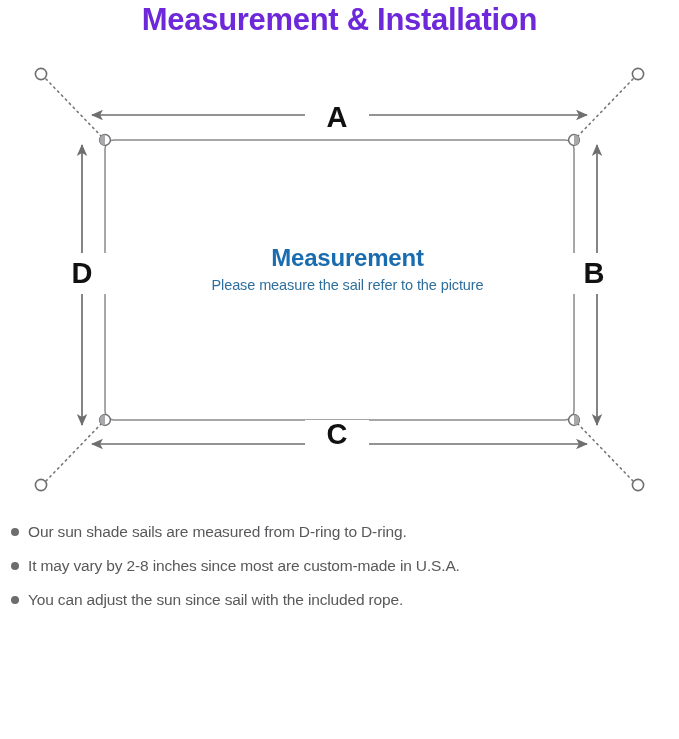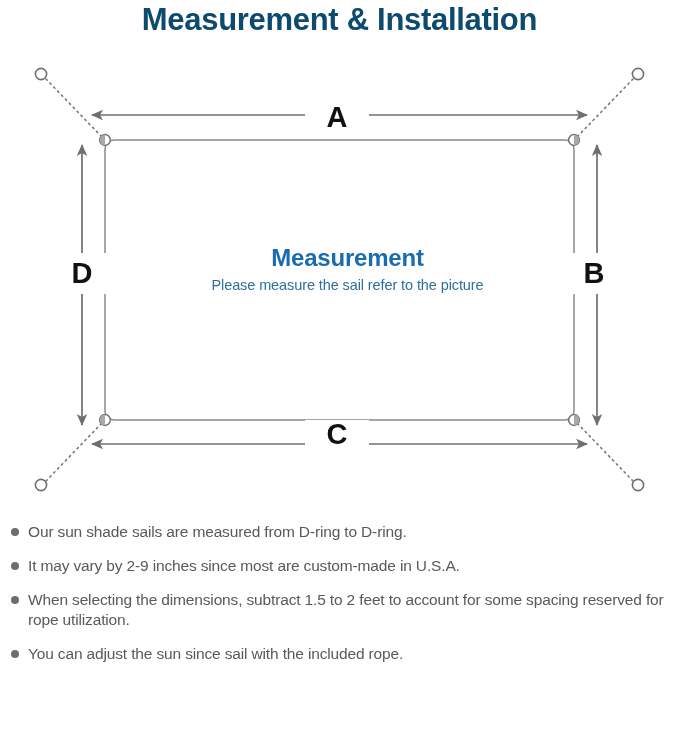--- a/index.html
+++ b/index.html
@@ -21,21 +21,21 @@
   .title {
     position: absolute;
     left: 0;
     top: 0;
     width: 679px;
     height: 44px;
     line-height: 40px;
     text-align: center;
     font-size: 31px;
     font-weight: bold;
-    color: #0c4a6e;
+    color: #6d28d9;
     letter-spacing: -0.3px;
     white-space: nowrap;
   }
 
   
   .diagram {
     position: absolute;
     left: 0;
     top: 44px;
     width: 679px;
@@ -185,23 +185,19 @@
   <div class="dim-letter dim-d">D</div>
 </div>
 
 <div class="notes">
   <div class="note-item">
     <span class="bullet"></span>
     <span>Our sun shade sails are measured from D-ring to D-ring.</span>
   </div>
   <div class="note-item">
     <span class="bullet"></span>
-    <span>It may vary by 2-9 inches since most are custom-made in U.S.A.</span>
-  </div>
-  <div class="note-item">
-    <span class="bullet"></span>
-    <span>When selecting the dimensions, subtract 1.5 to 2 feet to account for some spacing reserved for rope utilization.</span>
+    <span>It may vary by 2-8 inches since most are custom-made in U.S.A.</span>
   </div>
   <div class="note-item">
     <span class="bullet"></span>
     <span>You can adjust the sun since sail with the included rope.</span>
   </div>
 </div>
 
 </body></html>

